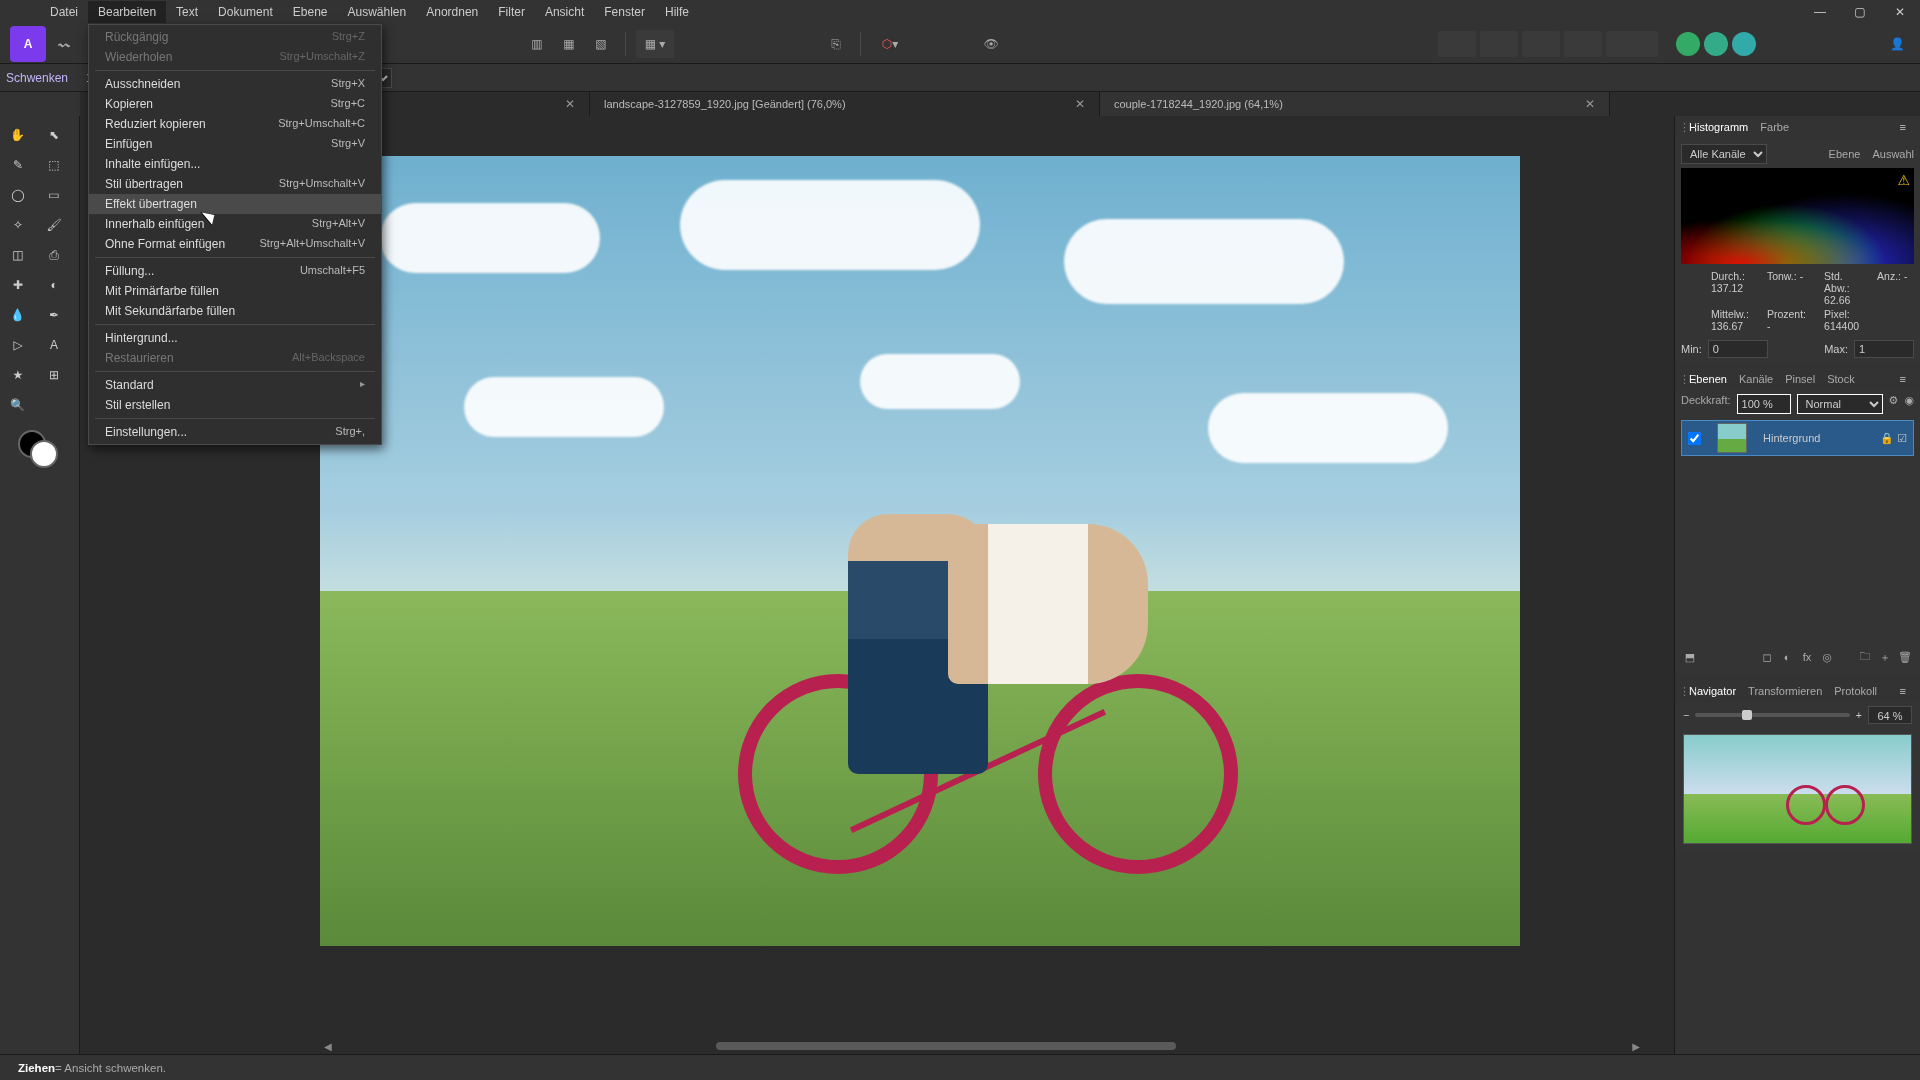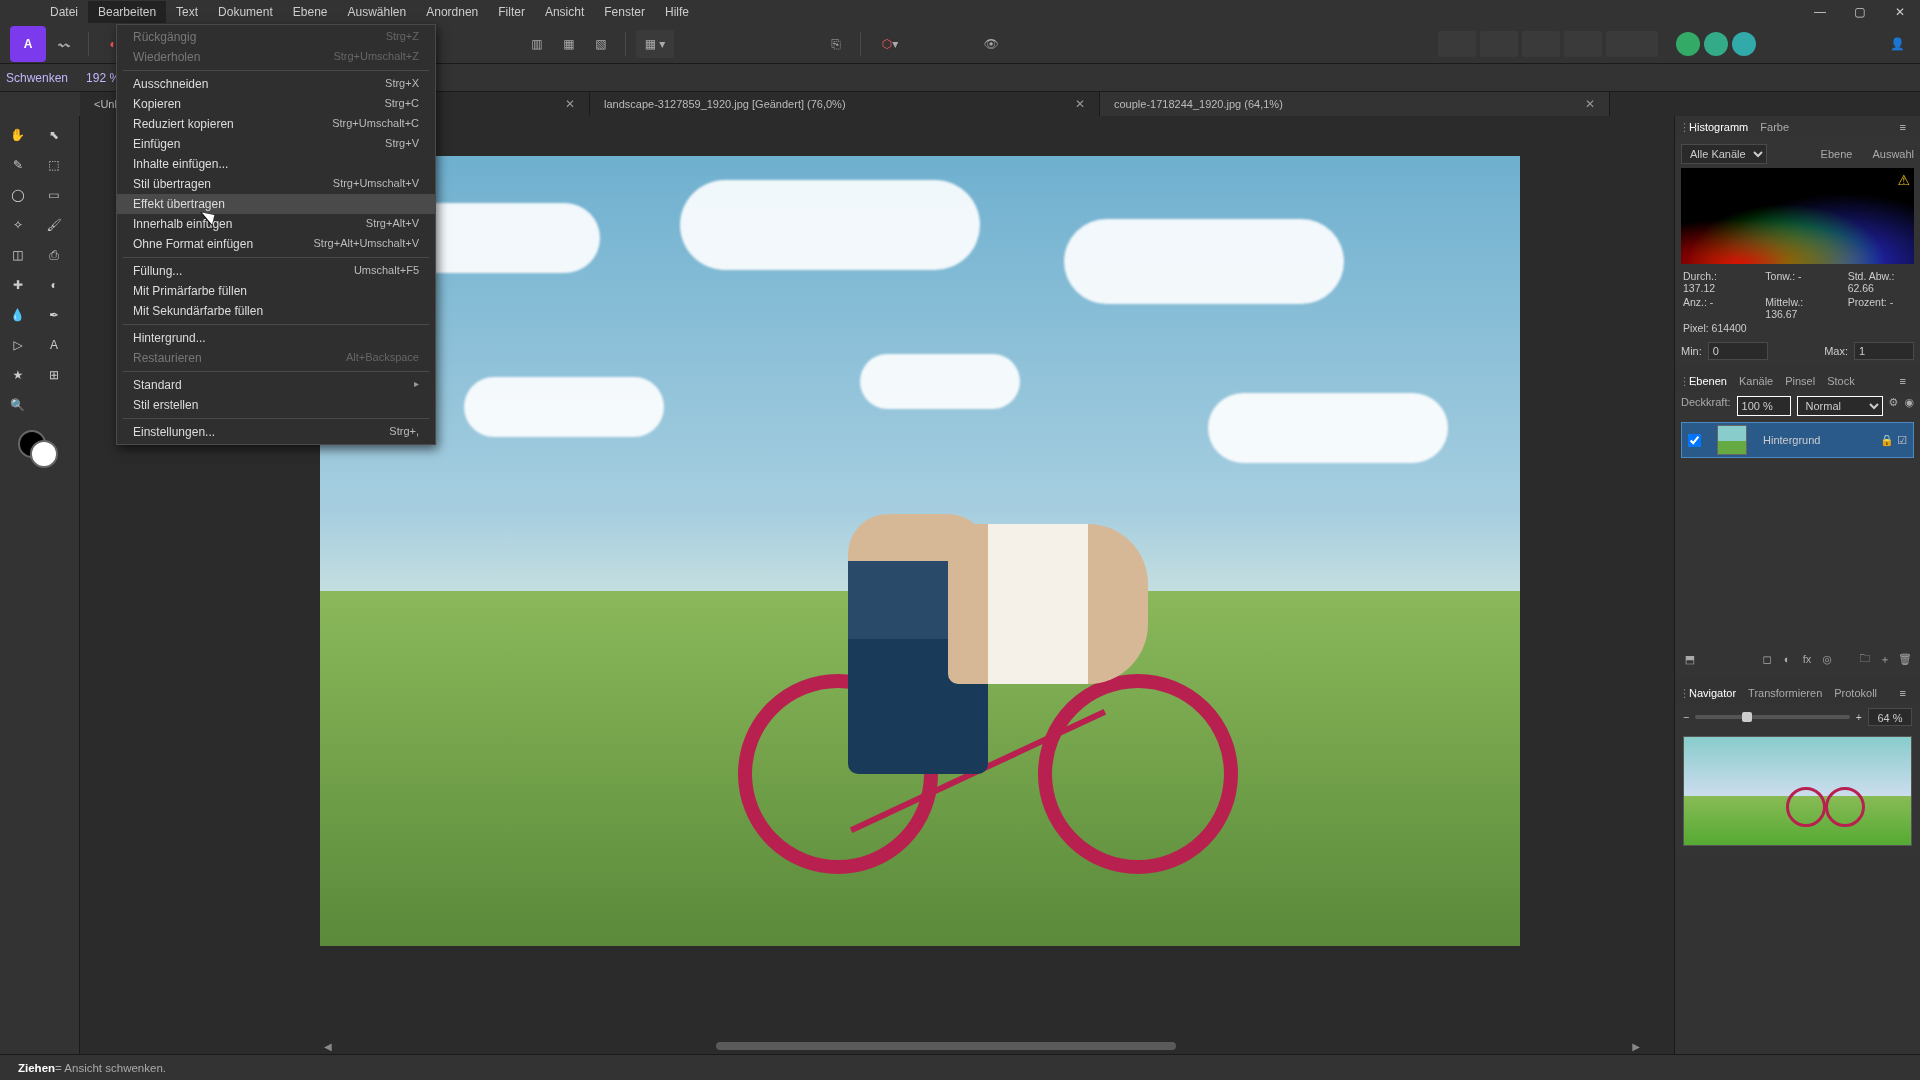--- a/index.html
+++ b/index.html
@@ -60,29 +60,29 @@
 .hscroll-arrow { color:#888; font-size:10px; padding:0 4px;}
 
 
 .rightpanels { width: 246px; background: #333333; display: flex; flex-direction: column; border-left: 1px solid #1a1a1a; }
 .panel-tabs { height: 22px; display: flex; align-items: center; gap: 12px; padding: 0 14px; font-size: 11px; position:relative;}
 .panel-tabs .ptab { cursor: pointer; color: #aaa; }
 .panel-tabs .ptab.active { color: #fff; }
 .panel-tabs .menu-handle { position:absolute; left:4px; color:#888; cursor:grab;}
 .panel-tabs .hamburger { margin-left: auto; cursor: pointer; }
 .panel-body { background: #343434; padding: 4px 6px; font-size: 10.5px; }
-.channels-row { display:flex; align-items:center; gap:20px; height:24px;}
+.channels-row { display:flex; align-items:center; gap:12px; height:24px;}
 .chn-select { background:#2a2a2a; border:1px solid #4a4a4a; color:#ccc; height:20px; width:86px; font-size:11px; padding:0 4px;}
 .mini { font-size: 11px; color:#aaa; }
 .histogram-box { height: 96px; background: #000; position: relative; margin: 2px 0; overflow:hidden;}
 .hist-r { position:absolute; bottom:0; left:0; right:0; height: 60%; background: radial-gradient(ellipse at 25% 100%, rgba(255,0,0,0.85) 0%, transparent 55%);}
 .hist-g { position:absolute; bottom:0; left:0; right:0; height: 80%; background: radial-gradient(ellipse at 45% 100%, rgba(0,255,0,0.85) 0%, transparent 55%);}
 .hist-b { position:absolute; bottom:0; left:0; right:0; height: 95%; background: radial-gradient(ellipse at 70% 100%, rgba(50,50,255,0.85) 0%, transparent 55%);}
 .hist-warn { position:absolute; right:4px; top:4px; color: #f5c518; font-size: 14px;}
-.stats-grid { display:grid; grid-template-columns: 1fr 1fr 1fr; gap: 2px 18px; padding: 4px 2px;}
+.stats-grid { display:grid; grid-template-columns: 1fr 1fr 1fr 1fr; gap: 2px 18px; padding: 4px 2px; margin-left: 28px;}
 .minmax { display:flex; gap:6px; align-items:center; margin-top: 4px; font-size:11px;}
 .minmax input { background:#2a2a2a; border:1px solid #4a4a4a; color:#ccc; height:18px; width:60px; font-size:11px; padding:0 4px;}
 .layer-ops { display:flex; align-items:flex-start; gap:6px; padding: 4px 6px;}
 .layer-ops input, .layer-ops select { background:#2a2a2a; border:1px solid #ffffff; color:#ccc; height:20px; font-size:11px;}
 .opacity-input { width:54px; padding:0 4px;}
 .blend-select { flex:1; padding:0 4px;}
 .layer-row { display:flex; align-items:center; height:36px; background:#2a5a8a; border:1px solid #4a8ac0; margin: 2px 6px; padding:0 6px; gap:16px; font-size:11px;}
 .layer-thumb { width:30px; height:30px; background: linear-gradient(to bottom, #8cc 0%, #8cc 55%, #6a4 55%, #6a4 100%); border:1px solid #666;}
 .layer-lock { margin-left: auto; font-size: 11px; color:#ccc;}
 
@@ -93,21 +93,21 @@
 .nav-row { display:flex; align-items:center; gap:6px; padding:4px 8px;}
 .nav-slider { flex:1; height: 4px; background:#555; position:relative; border-radius:2px;}
 .nav-slider-thumb { position:absolute; left:30%; top:-3px; width:10px; height:10px; background:#ccc; border-radius:2px;}
 .zoom-box { background:#2a2a2a; border:1px solid #4a4a4a; color:#ccc; height:18px; width:44px; font-size:11px; text-align:center; line-height:18px;}
 .nav-preview { margin:6px 8px 8px; height:110px; background:#000; border:1px solid #555; display:flex;align-items:center;justify-content:center; overflow:hidden; position:relative;}
 .nav-preview .npimg { width:100%; height:100%; background: linear-gradient(to bottom, #8cc 0%, #cde 55%, #8b5 55%, #5a3 100%);}
 .nav-preview .wheel { width:40px; height:40px; border:3px solid #b82050; border-radius:50%; position:absolute; bottom:18px;}
 .nav-preview .wheel.w1{left:45%;} .nav-preview .wheel.w2{left:62%;}
 
 
-.dropdown { position: absolute; left: 116px; top: 24px; width: 320px; background: #2f2f2f; border: 1px solid #4a4a4a; box-shadow: 2px 4px 10px rgba(0,0,0,0.6); z-index: 1000; padding: 2px 0;}
+.dropdown { position: absolute; left: 88px; top: 24px; width: 294px; background: #2f2f2f; border: 1px solid #4a4a4a; box-shadow: 2px 4px 10px rgba(0,0,0,0.6); z-index: 1000; padding: 2px 0;}
 .dd-item { display:flex; justify-content:space-between; padding: 3px 16px; font-size: 12px; cursor:pointer; color:#ddd;}
 .dd-item.disabled { color:#777; }
 .dd-item.hover { background:#4a4a4a; }
 .dd-item .sc { color:#bbb; font-size:11px;}
 .dd-item.disabled .sc { color:#666; }
 .dd-sep { height:1px; background:#4a4a4a; margin:3px 6px;}
 .dd-sub::after { content:"▸"; font-size:10px; color:#999;}
 
 
 .statusbar { position:absolute; bottom:0; left:0; right:0; height:26px; background:#333333; display:flex; align-items:center; padding:0 18px; font-size:11.5px; border-top:1px solid #1a1a1a;}

